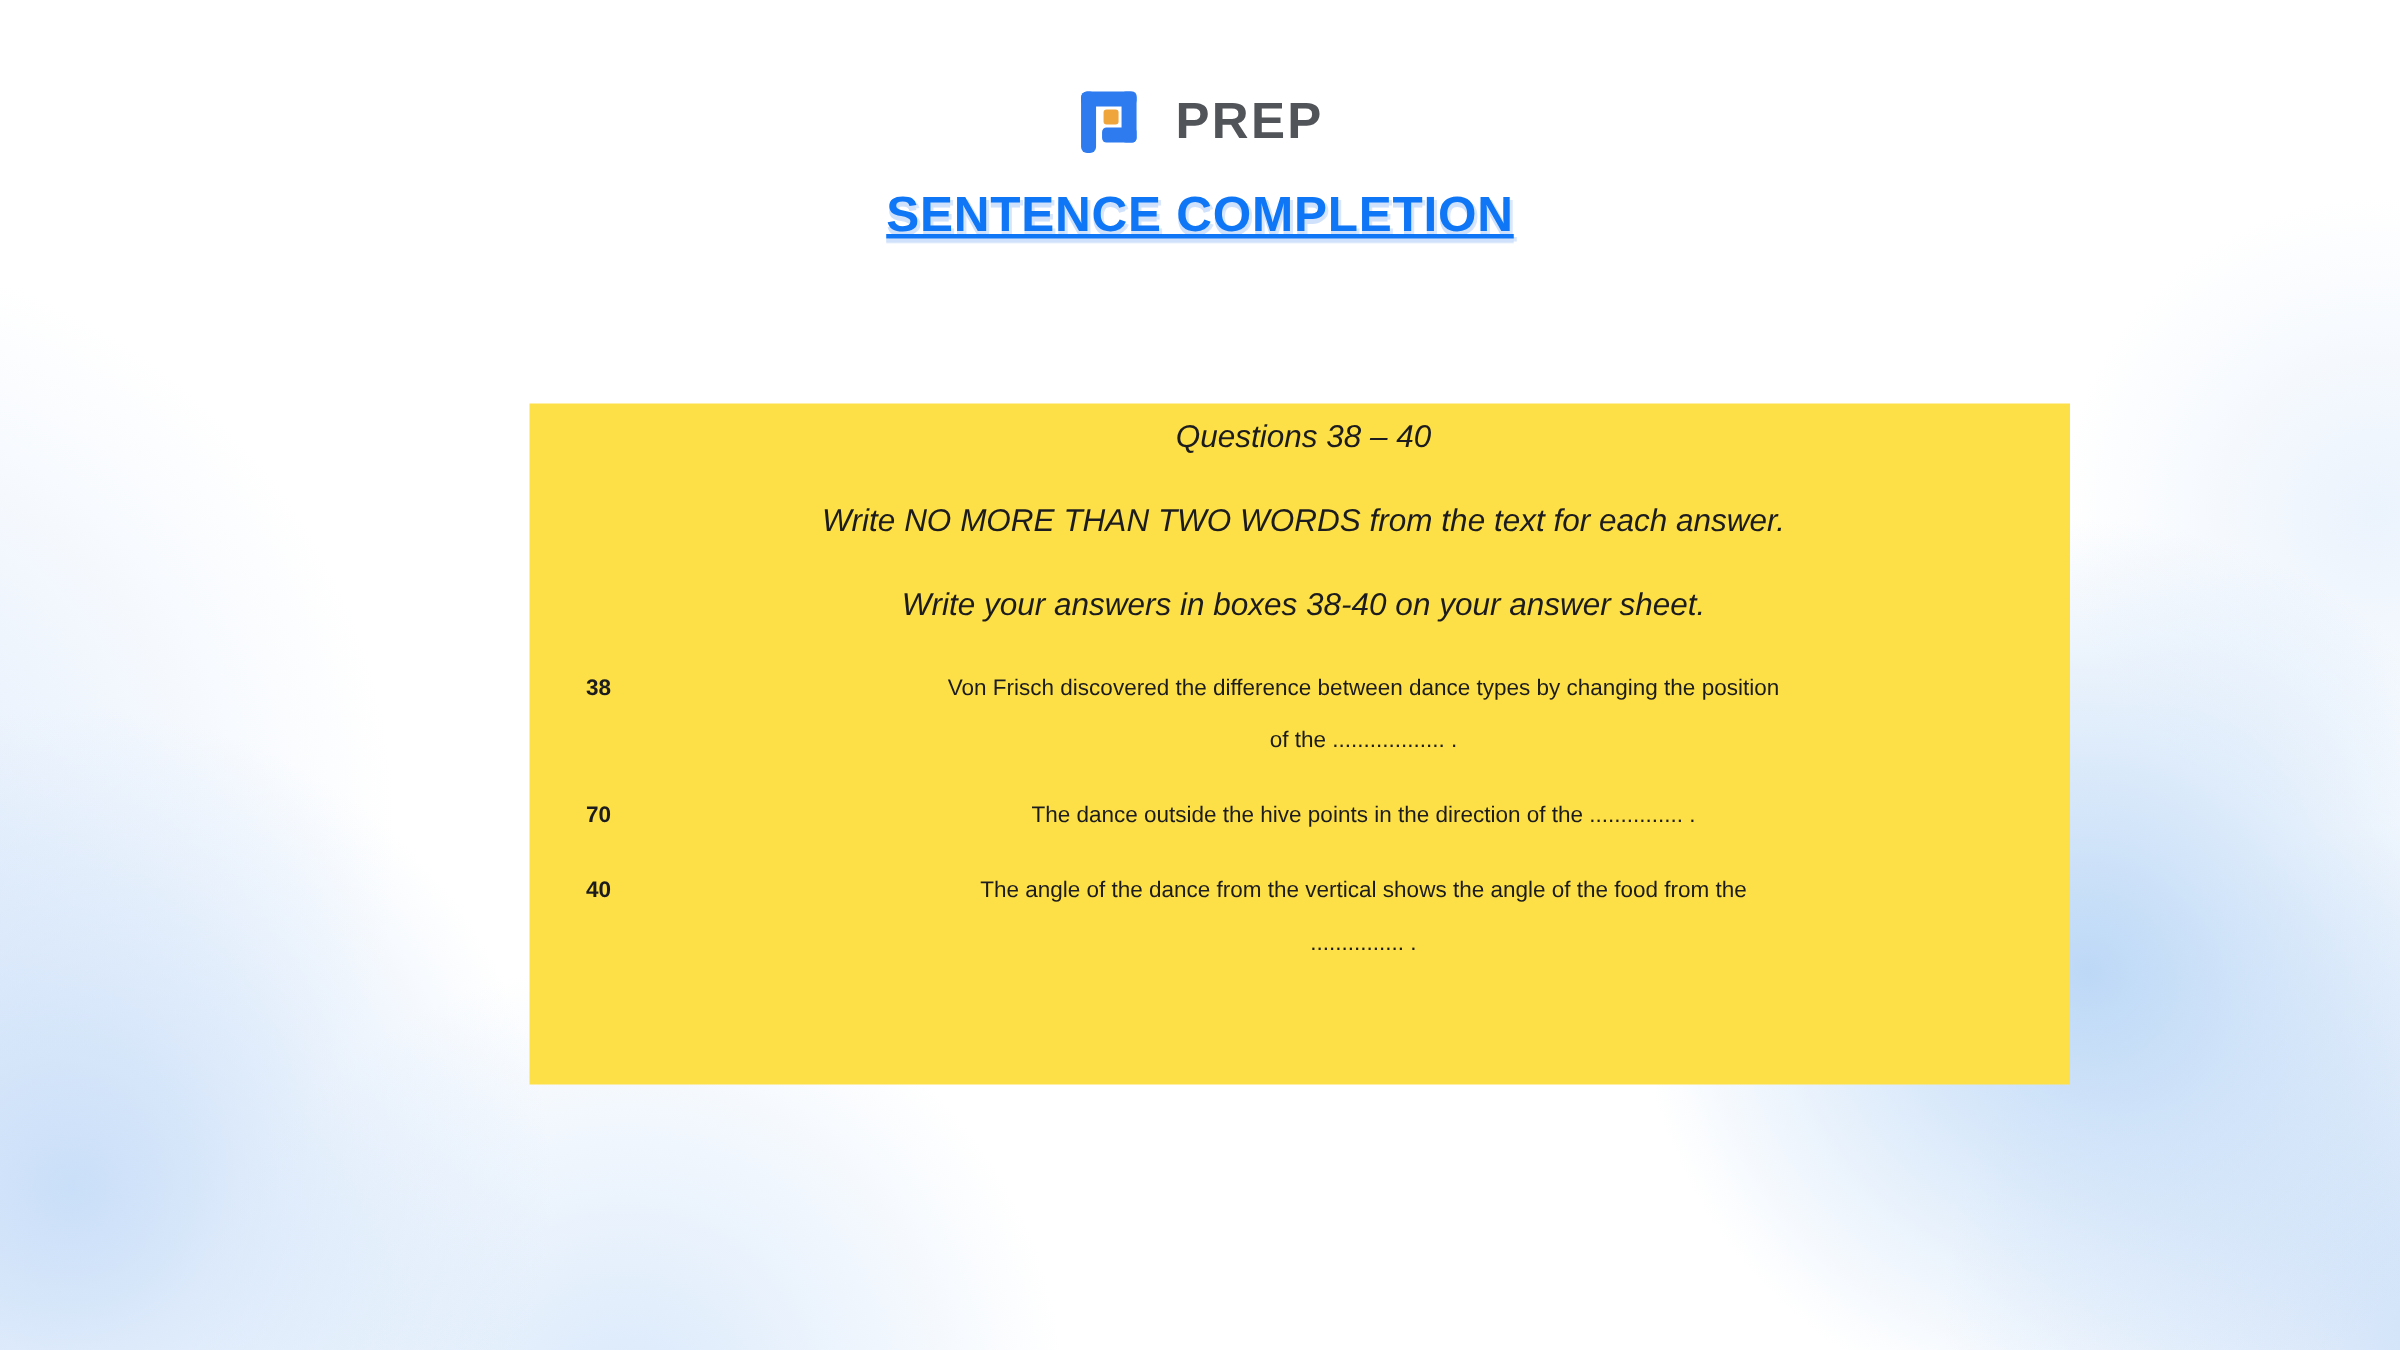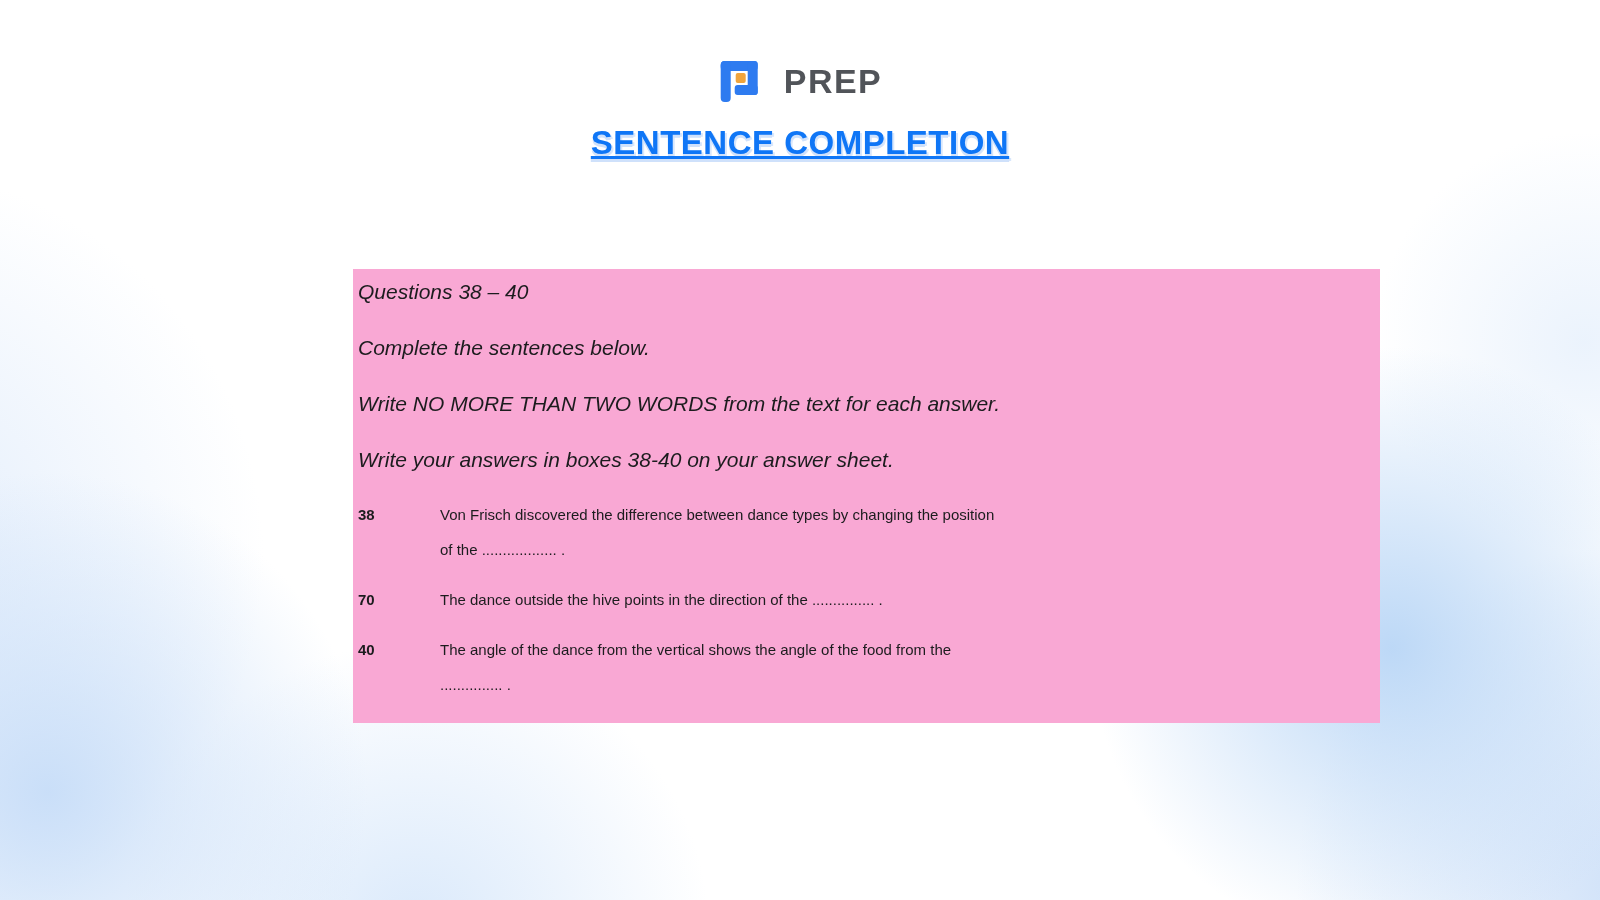--- a/index.html
+++ b/index.html
@@ -43,24 +43,25 @@
     letter-spacing: 0.5px;
     color: #0f76f6;
     text-shadow: 0 3px 0 #cfe1fb, 2px 2px 0 #d8e7fc;
     text-decoration: underline;
   }
 
   .panel {
     position: absolute;
     left: 353px; top: 269px;
     width: 1027px; height: 454px;
-    background: #f9a8d4;
+    background: #fde047;
     box-sizing: border-box;
     padding: 10px 0 0 5px;
     color: #1c1c1e;
+    text-align: center;
   }
 
   .ins {
     font-style: italic;
     font-size: 21px;
     line-height: 26px;
     margin: 0 0 30px 0;
   }
   .ins.last { margin-bottom: 24px; }
   .b { font-weight: normal; }
@@ -89,21 +90,20 @@
     </svg>
     <span class="brand-text">PREP</span>
   </header>
 
   <h1 class="title">SENTENCE COMPLETION</h1>
 
   <section class="panel">
 
     <p class="ins">Questions 38 – 40</p>
 
-    <p class="ins">Complete the sentences below.</p>
 
     <p class="ins"><span>Write </span><span class="b">NO MORE THAN TWO WORDS</span><span> from the text for each answer.</span></p>
 
     <p class="ins last">Write your answers in boxes 38-40 on your answer sheet.</p>
 
     <div class="q">
       <div class="qn">38</div>
       <div class="qt">Von Frisch discovered the difference between dance types by changing the position
 of the .................. .</div>
     </div>

